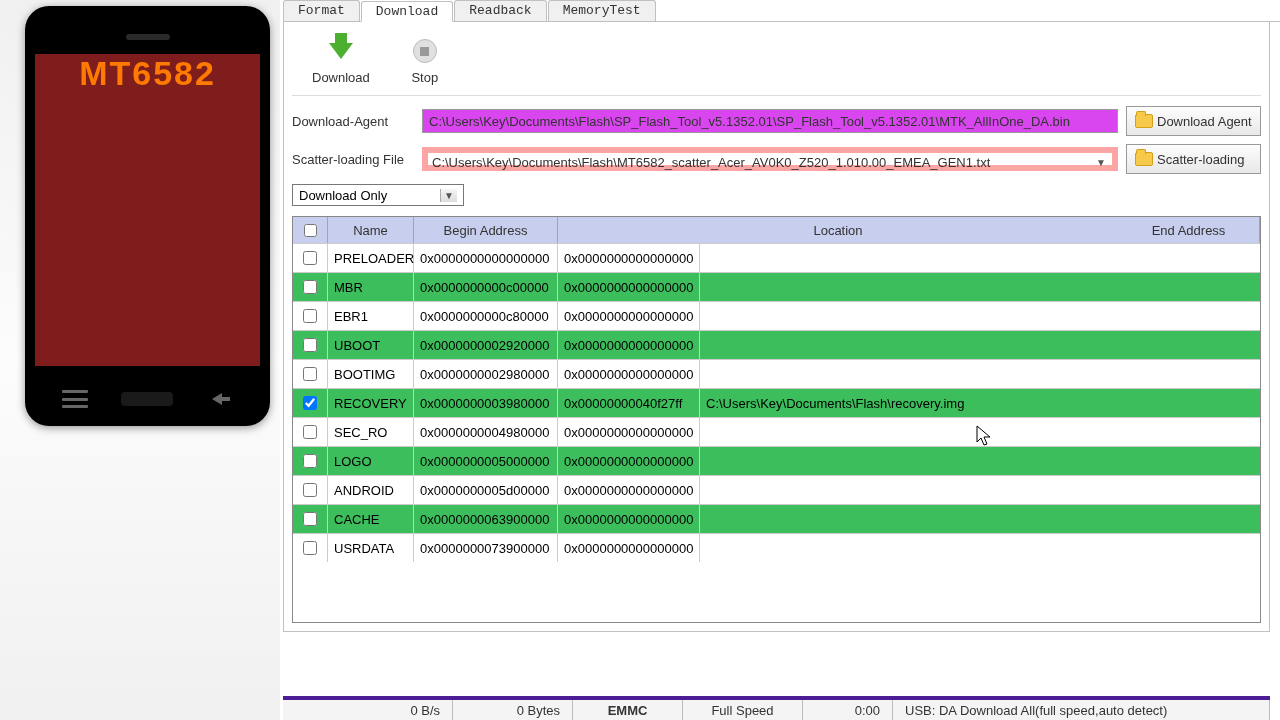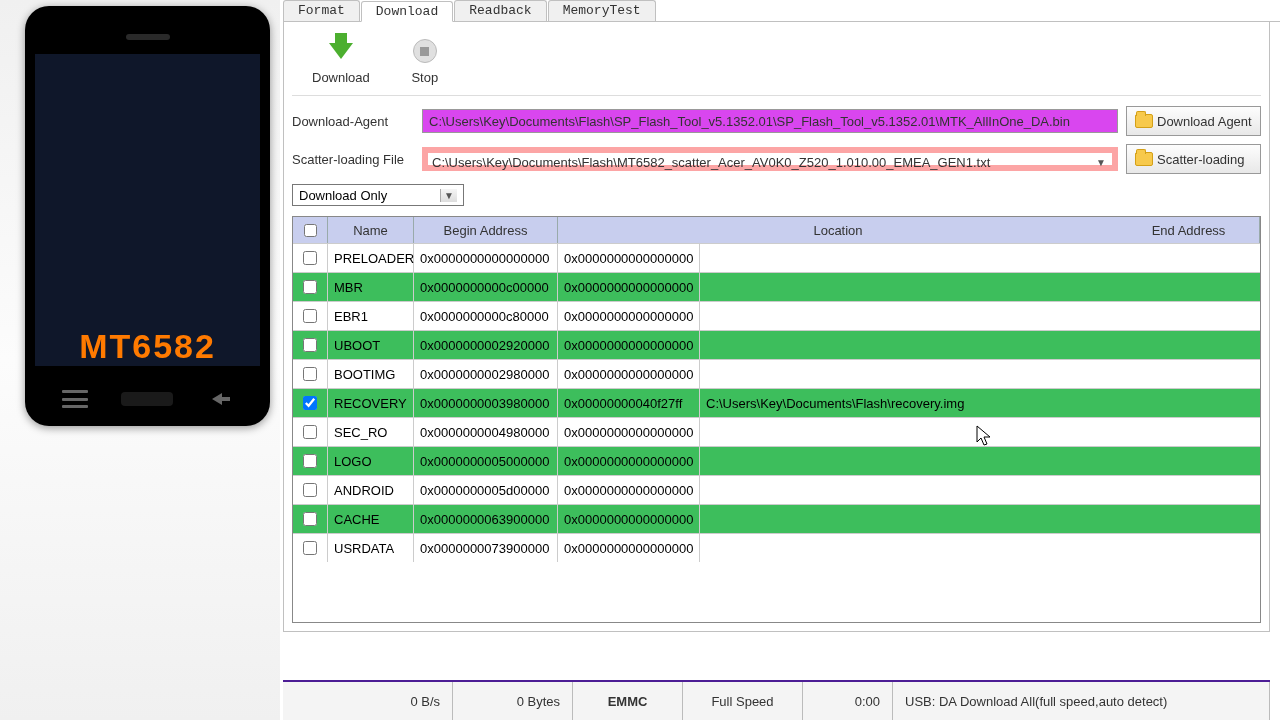--- a/index.html
+++ b/index.html
@@ -1,21 +1,21 @@
 <!DOCTYPE html>
 <html><head>
 <meta charset="utf-8">
 <style>
 * { box-sizing: border-box; margin: 0; padding: 0; font-family: Tahoma, sans-serif; font-size: 13px; }
 body { background: #fff; width: 1280px; height: 720px; overflow: hidden; position: relative; }
 
 .left-panel { position: absolute; left: 0; top: 0; width: 280px; height: 720px; background: linear-gradient(180deg, #f0f0f0 0%, #fcfcfc 50%, #f0f0f0 100%); }
 .phone { position: absolute; left: 25px; top: 6px; width: 245px; height: 420px; background: #000; border-radius: 24px; box-shadow: 0 2px 8px rgba(0,0,0,0.4); }
 .phone-speaker { position: absolute; top: 28px; left: 50%; transform: translateX(-50%); width: 44px; height: 6px; background: #2a2a2a; border-radius: 3px; }
-.phone-screen { position: absolute; top: 48px; left: 10px; right: 10px; bottom: 60px; background: #0f172a; display: flex; align-items: flex-end; justify-content: center; }
+.phone-screen { position: absolute; top: 48px; left: 10px; right: 10px; bottom: 60px; background: #7f1d1d; display: flex; align-items: flex-start; justify-content: center; }
 .phone-brand { position: absolute; top: 62px; left: 16px; color: #888; font-size: 12px; font-weight: bold; letter-spacing: 1px; }
 .phone-chip { color: #ff7a00; font-size: 34px; font-weight: bold; letter-spacing: 2px; }
 .phone-buttons { position: absolute; bottom: 18px; left: 0; right: 0; display: flex; justify-content: space-around; align-items: center; padding: 0 20px; }
 .phone-btn-home { width: 52px; height: 14px; background: #1a1a1a; border-radius: 4px; }
 .phone-btn-menu { width: 26px; height: 18px; display: flex; flex-direction: column; justify-content: space-between; }
 .phone-btn-menu span { height: 3px; background: #666; border-radius: 1px; }
 .phone-btn-back { width: 26px; height: 16px; position: relative; }
 .phone-btn-back svg { width: 100%; height: 100%; }
 
 .main { position: absolute; left: 283px; top: 0; right: 0; bottom: 0; }
@@ -64,21 +64,21 @@
 .td { border-right: 1px solid #ccc; height: 100%; display: flex; align-items: center; padding: 0 6px; color: #000; }
 .td.chk { width: 35px; justify-content: center; padding: 0; }
 .td.name { width: 86px; }
 .td.begin { width: 144px; }
 .td.end { width: 142px; }
 .td.loc { flex: 1; border-right: none; }
 .trow input[type=checkbox] { width: 14px; height: 14px; }
 
 .table-fill { height: 60px; background: #fff; }
 
-.statusbar { position: absolute; bottom: 0; left: 0; right: 10px; height: 40px; border-top: 2px solid #4c1d95; display: flex; align-items: center; background: #f4f4f4; }
+.statusbar { position: absolute; bottom: 0; left: 0; right: 10px; height: 24px; border-top: 4px solid #4c1d95; display: flex; align-items: center; background: #f4f4f4; }
 .status-cell { border-right: 1px solid #bbb; height: 100%; display: flex; align-items: center; justify-content: center; padding: 0 12px; color: #333; }
 .status-cell.bold { font-weight: bold; }
 
 .cursor { position: absolute; left: 693px; top: 425px; pointer-events: none; }
 </style>
 </head>
 <body>
 
 <div class="left-panel">
   <div class="phone">

